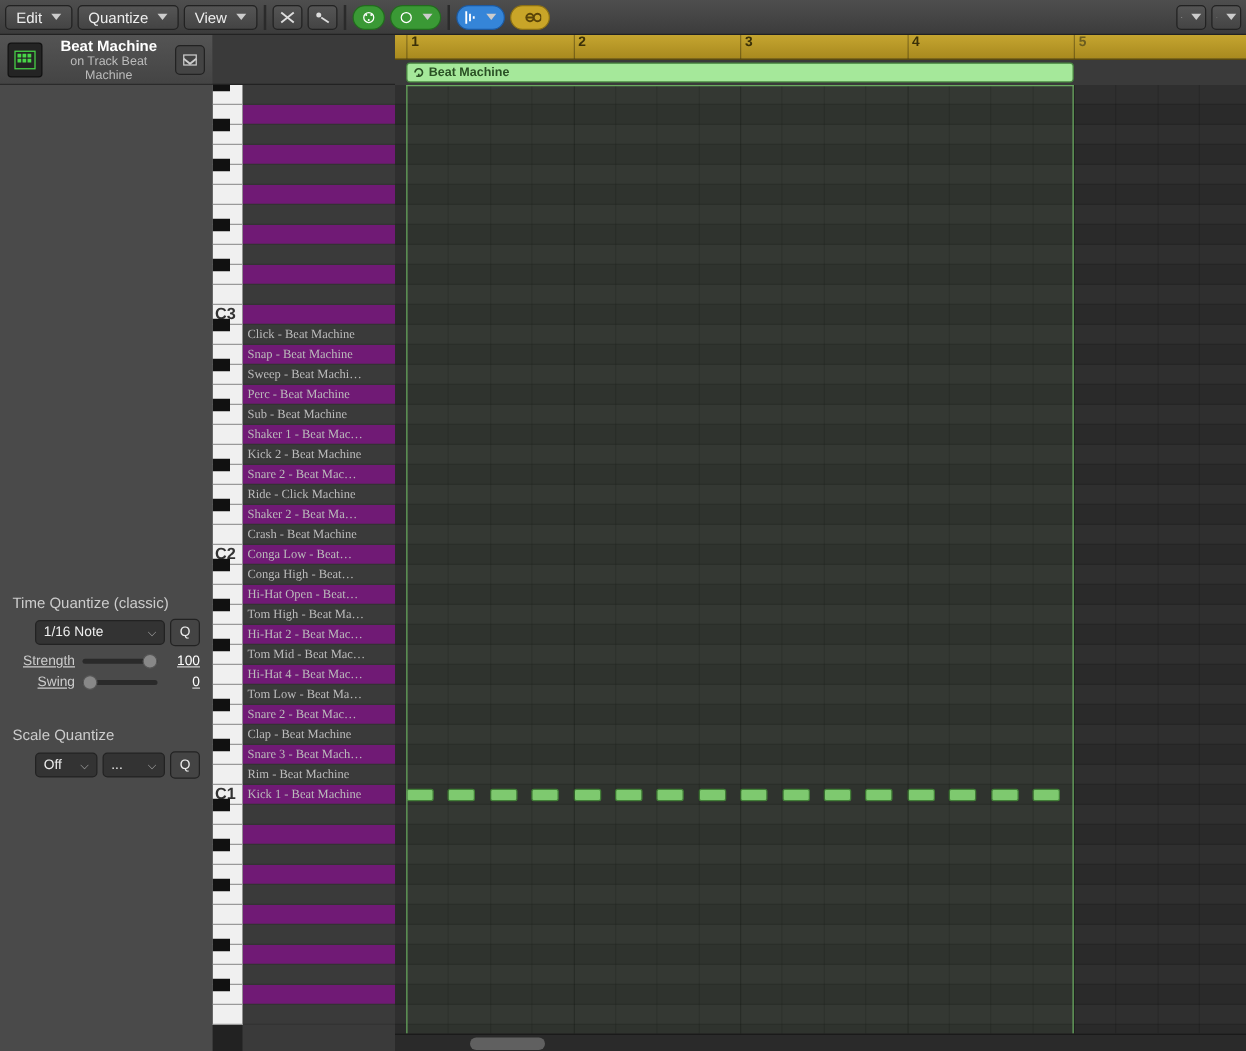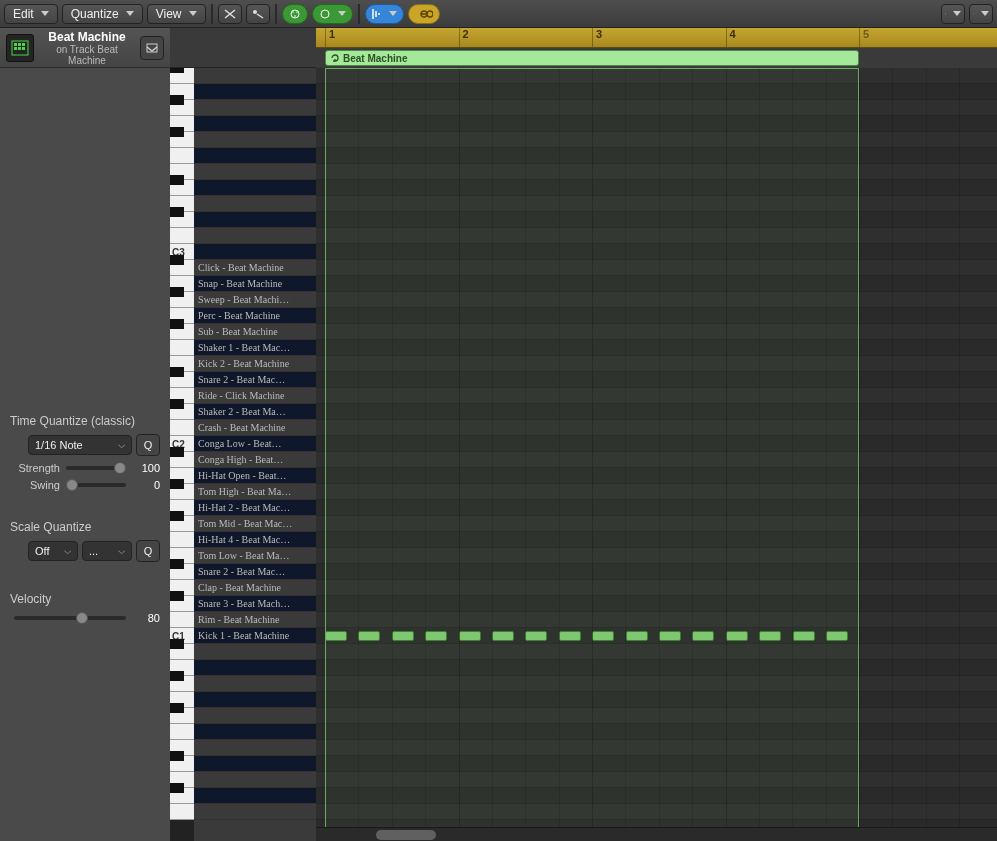--- a/index.html
+++ b/index.html
@@ -22,32 +22,32 @@
 .title-wrap { flex: 1; text-align: center; }
 .title { color: #fff; font-size: 12px; font-weight: 600; }
 .subtitle { color: #bbb; font-size: 10px; }
 .disc-btn { width: 24px; height: 24px; border: 1px solid #222; border-radius: 4px; display: flex; align-items: center; justify-content: center; background: #444; }
 .panel { padding: 12px 10px; }
 .panel-title { font-size: 12px; color: #ccc; margin-bottom: 6px; }
 .ctrl-row { display: flex; align-items: center; gap: 4px; margin-bottom: 6px; padding-left: 18px; }
 .dd { background: #333; border: 1px solid #222; border-radius: 4px; padding: 3px 6px; font-size: 11px; color: #eee; display: flex; align-items: center; flex: 1; }
 .dd:after { content: "⌵"; margin-left: auto; font-size: 9px; color: #aaa; }
 .sqbtn { width: 24px; height: 22px; background: #444; border: 1px solid #222; border-radius: 4px; color: #eee; display: flex; align-items: center; justify-content: center; font-size: 11px; }
-.slider-row { display: flex; align-items: center; gap: 6px; margin-bottom: 5px; font-size: 11px; }
+.slider-row { display: flex; align-items: center; gap: 6px; margin-bottom: 5px; font-size: 11px; text-decoration: underline; }
 .slider-row .lbl { width: 50px; text-align: right; }
 .slider { flex: 1; height: 4px; background: #2a2a2a; border-radius: 2px; position: relative; }
 .slider .knob { position: absolute; top: -4px; width: 12px; height: 12px; background: #888; border-radius: 50%; border: 1px solid #555; }
 .val { width: 28px; text-align: right; color: #fff; }
 .piano-col { width: 24px; background: #222; position: relative; }
 .pk { height: 16px; background: #f0f0f0; border-bottom: 1px solid #999; position: relative; }
 .pk.bk:after { content: ""; position: absolute; left: 0; top: -5px; width: 14px; height: 10px; background: #111; z-index: 2; }
-.oct-lbl { position: absolute; left: 2px; bottom: 1px; font-size: 10px; color: #333; font-weight: bold; }
+.oct-lbl { position: absolute; left: 2px; bottom: 1px; font-size: 13px; color: #333; font-weight: bold; }
 .names-col { width: 122px; background: #3a3a3a; font-family: Liberation Serif, serif; }
 .nm { height: 16px; line-height: 16px; padding-left: 4px; font-size: 10px; color: #bbb; white-space: nowrap; overflow: hidden; text-overflow: ellipsis; border-bottom: 1px solid #333; }
-.nm.alt { background: #0f172a; }
+.nm.alt { background: #701a75; }
 .right { flex: 1; display: flex; flex-direction: column; overflow: hidden; background: #2a2a2a; }
 .ruler { height: 20px; background: linear-gradient(#c5a530,#a8891e); display: flex; position: relative; border-bottom: 1px solid #5a4a10; }
 .ruler-mk { position: absolute; top: 0; height: 100%; border-left: 1px solid rgba(0,0,0,.3); color: #3a3008; font-size: 11px; padding-left: 3px; font-weight: 600; }
 .ruler-mk.off { color: #6b5d20; }
 .region-hdr { height: 20px; background: #3a3a3a; position: relative; }
 .region-clip { position: absolute; left: 9px; top: 2px; height: 16px; background: #a5e89a; border: 1px solid #4a8a42; border-radius: 3px; display: flex; align-items: center; padding: 0 4px; gap: 3px; color: #2a5024; font-size: 10px; font-weight: 600; }
 .grid-wrap { flex: 1; position: relative; overflow: hidden; }
 .grid { position: absolute; left: 0; top: 0; right: 0; bottom: 0; }
 .gr { height: 16px; border-bottom: 1px solid #252525; background: #2f2f2f; position: relative; }
 .gr.alt { background: #2a2a2a; }
@@ -185,29 +185,20 @@
         <div class="dd" style="flex:0 0 50px">
             <span>Off</span>
           </div>
         <div class="dd" style="flex:1">
             <span>...</span>
           </div>
         <div class="sqbtn">Q</div>
       </div>
     </div>
 
-    <div class="panel">
-      <div class="panel-title">Velocity</div>
-      <div class="slider-row">
-        <div class="slider" style="margin-left:4px">
-            <div class="knob" style="left:55%"></div>
-          </div>
-        <span class="val">80</span>
-      </div>
-    </div>
     <div style="height:200px"></div>
   </div>
 
   <div class="keynames-wrap">
     <div class="hdr-right-sp"></div>
     <div class="piano-and-names">
       <div class="piano-col" id="piano">
           <div class="pk bk"></div>
           <div class="pk"></div>
           <div class="pk bk"></div>

